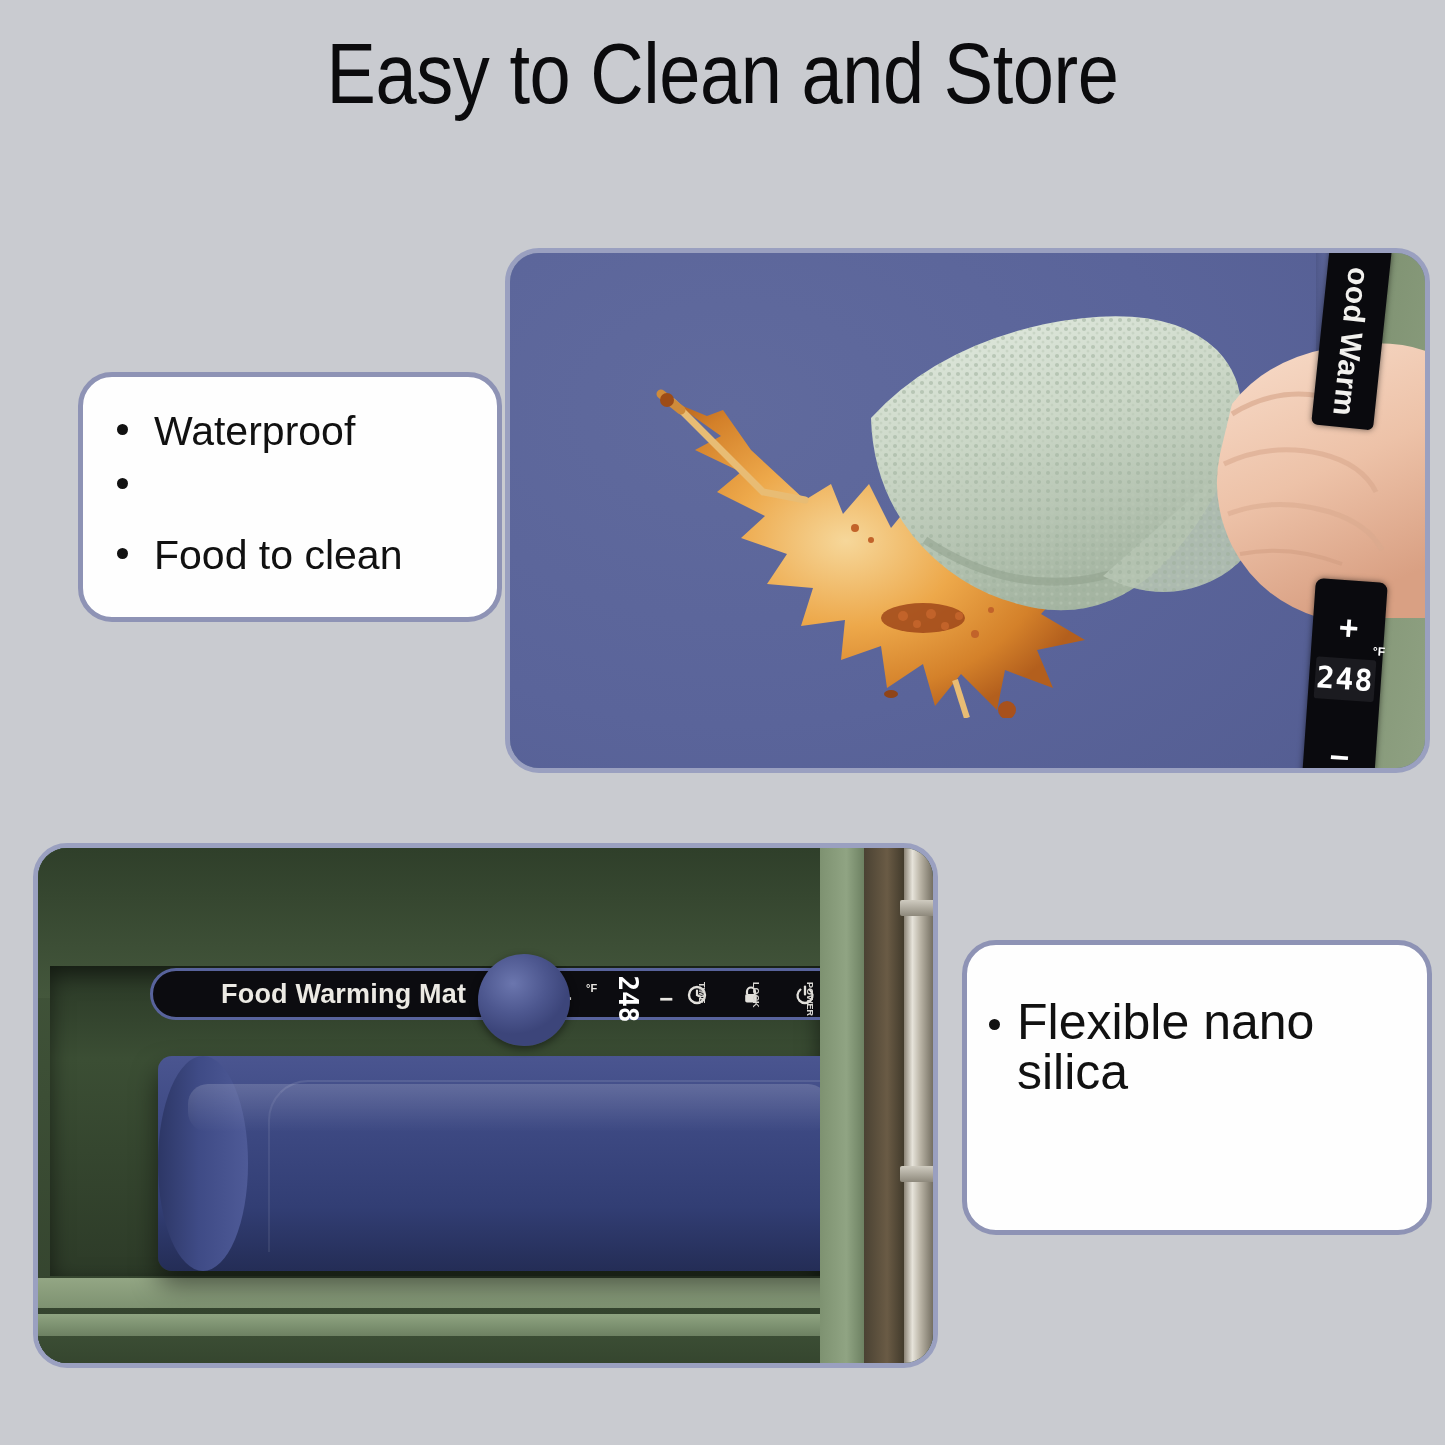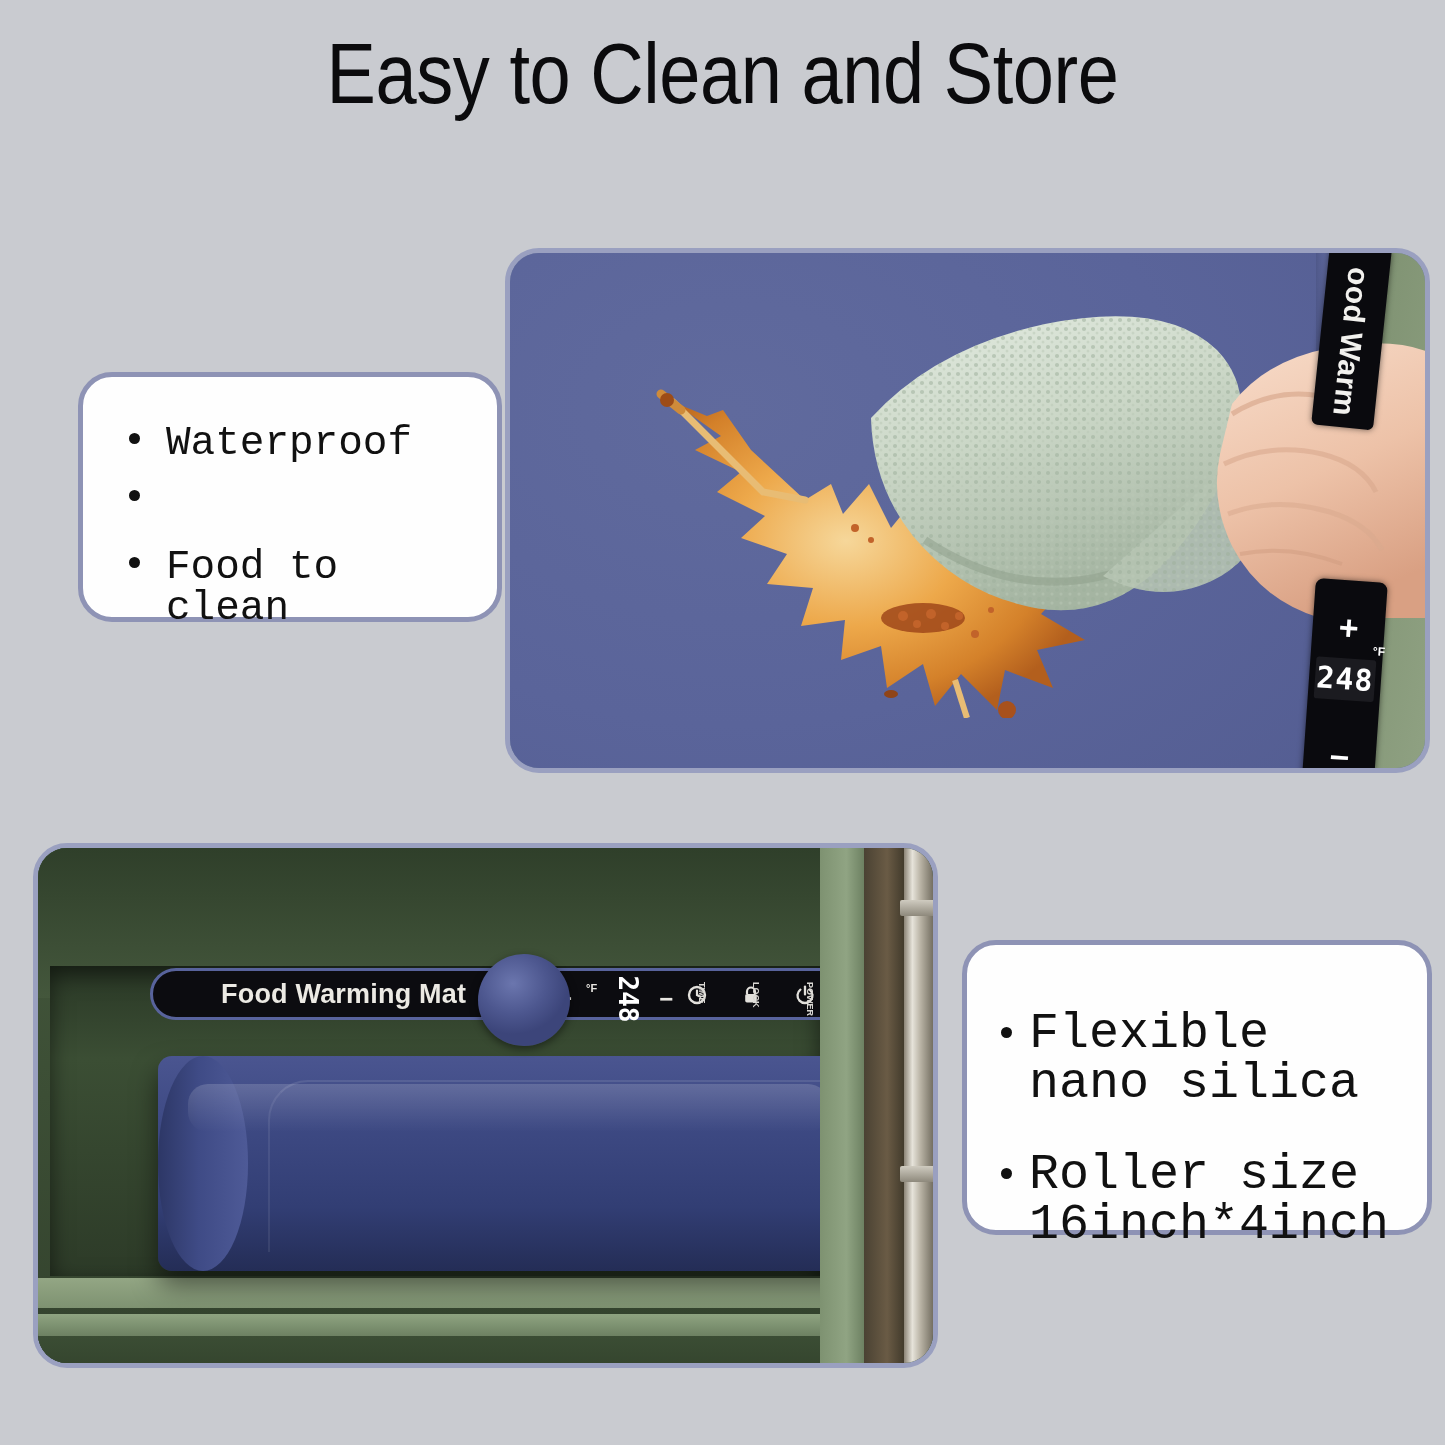--- a/index.html
+++ b/index.html
@@ -220,21 +220,21 @@
   }
 
   
   .callout{
     position:absolute;
     background:#fefefe;
     border:5px solid #8e93b5;
     border-radius:34px;
     box-sizing:border-box;
   }
-  .callout ul{list-style:none;margin:12px;padding:0;font-family:Liberation Mono, monospace;}
+  .callout ul{list-style:none;margin:0;padding:0;}
   .callout li{
     display:flex;align-items:baseline;
     color:#111;
   }
   .bullet{
     display:inline-block;border-radius:50%;background:#111;flex:0 0 auto;
   }
 
   .callout-1{left:78px;top:372px;width:424px;height:250px;padding:34px 0 0 34px;}
   .callout-1 li{font-size:41px;line-height:1.0;margin-bottom:36px;}
@@ -440,20 +440,16 @@
       </li>
     </ul>
   </div>
 
   <div class="callout callout-2">
     <ul>
       <li>
         <span class="bullet"></span>
         <span>Flexible nano silica</span>
       </li>
-      <li>
-        <span class="bullet"></span>
-        <span>Roller size 16inch*4inch</span>
-      </li>
     </ul>
   </div>
 
 </div>
 
 </body></html>

